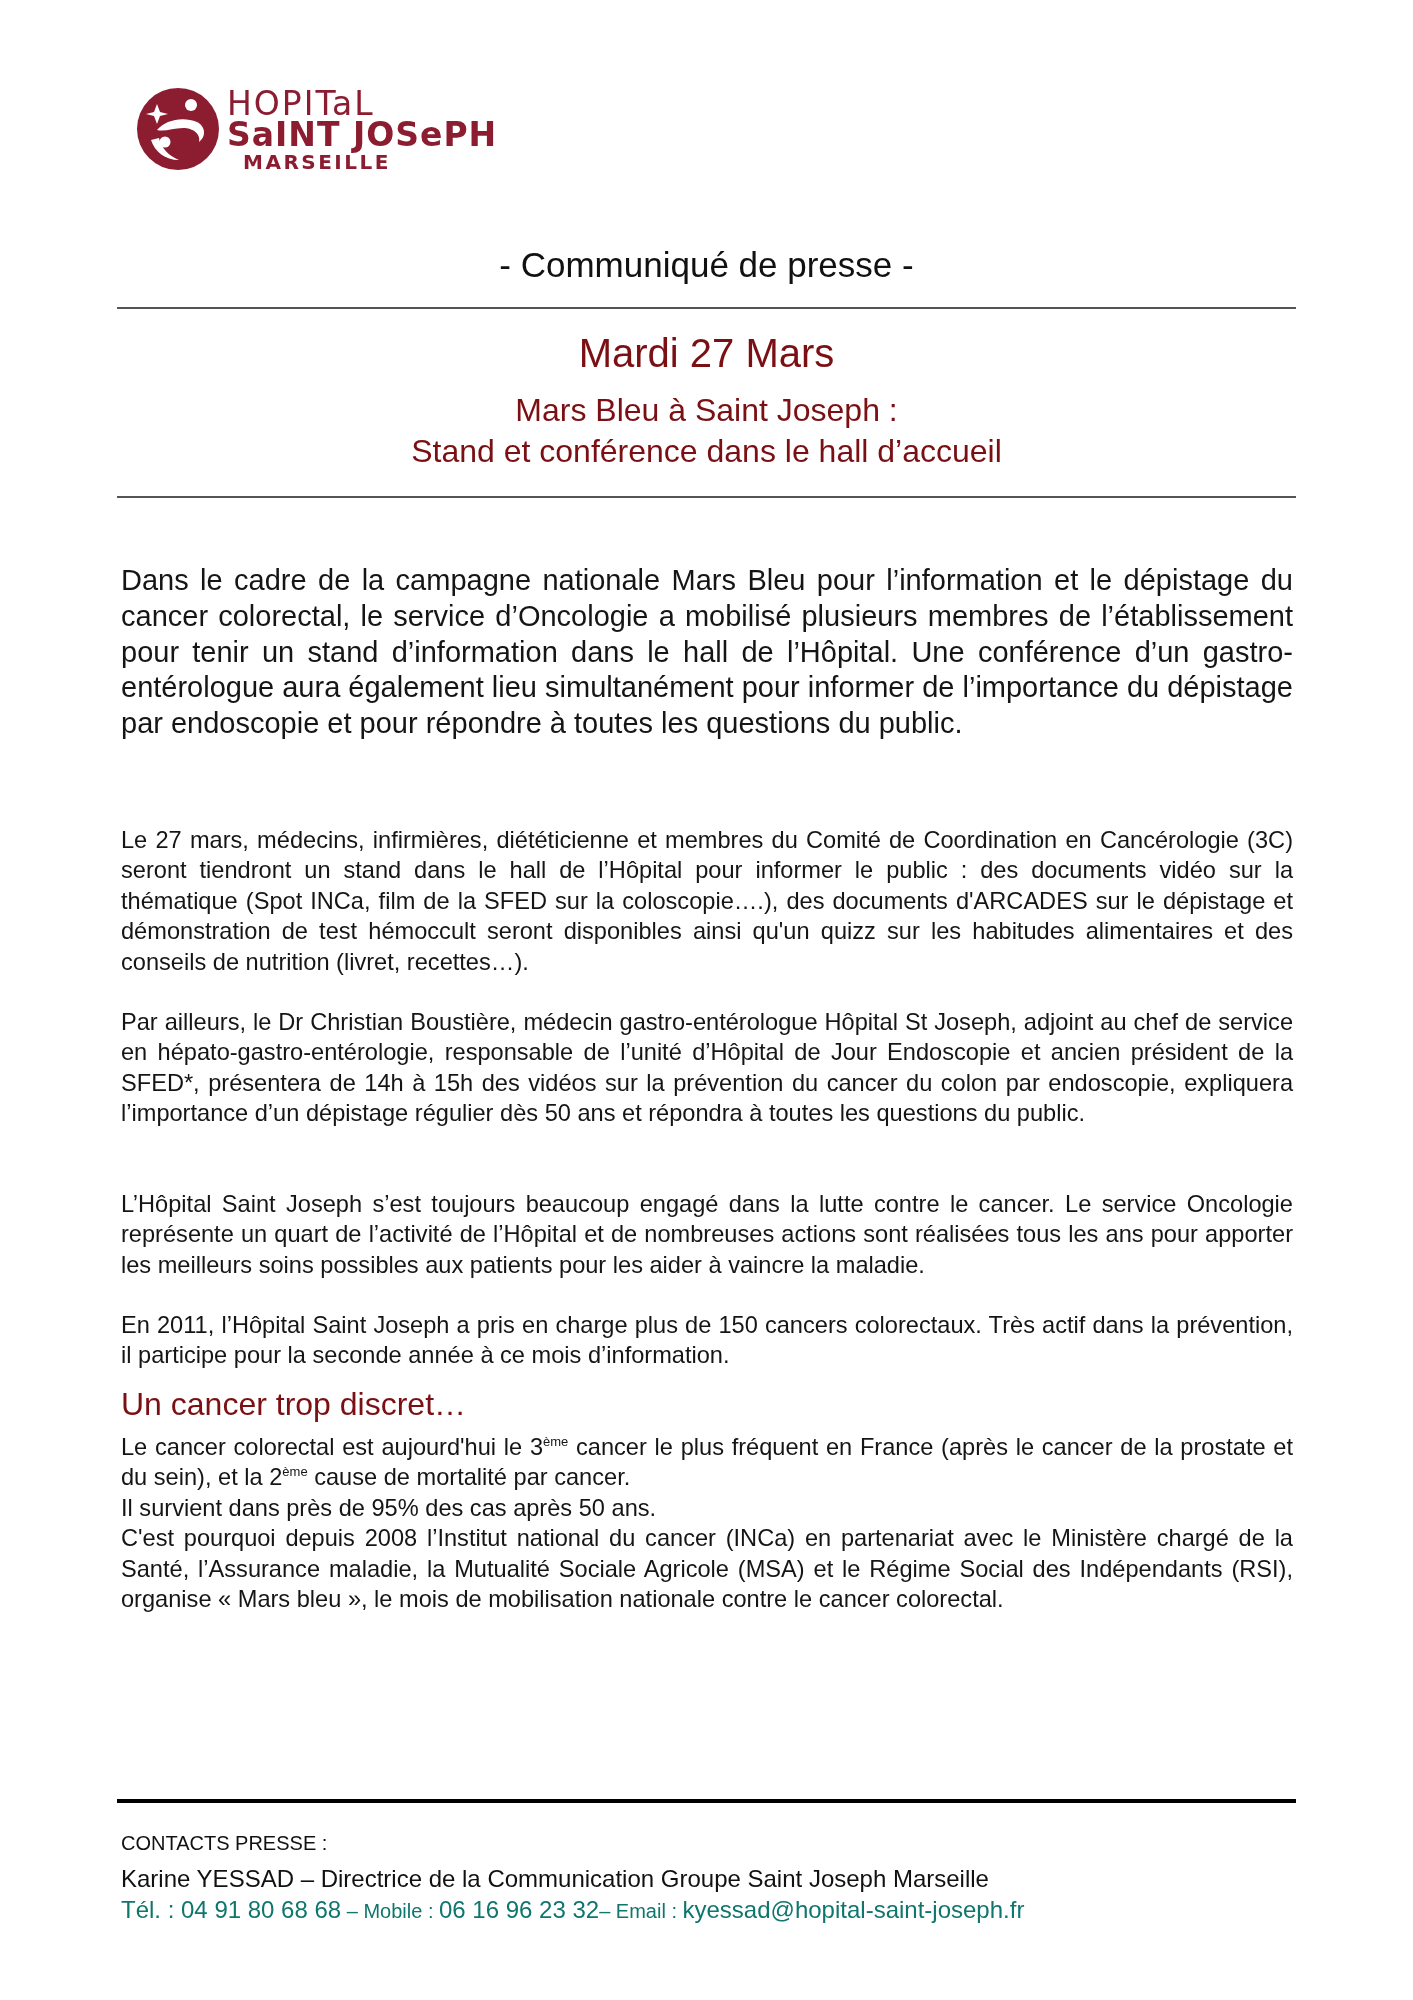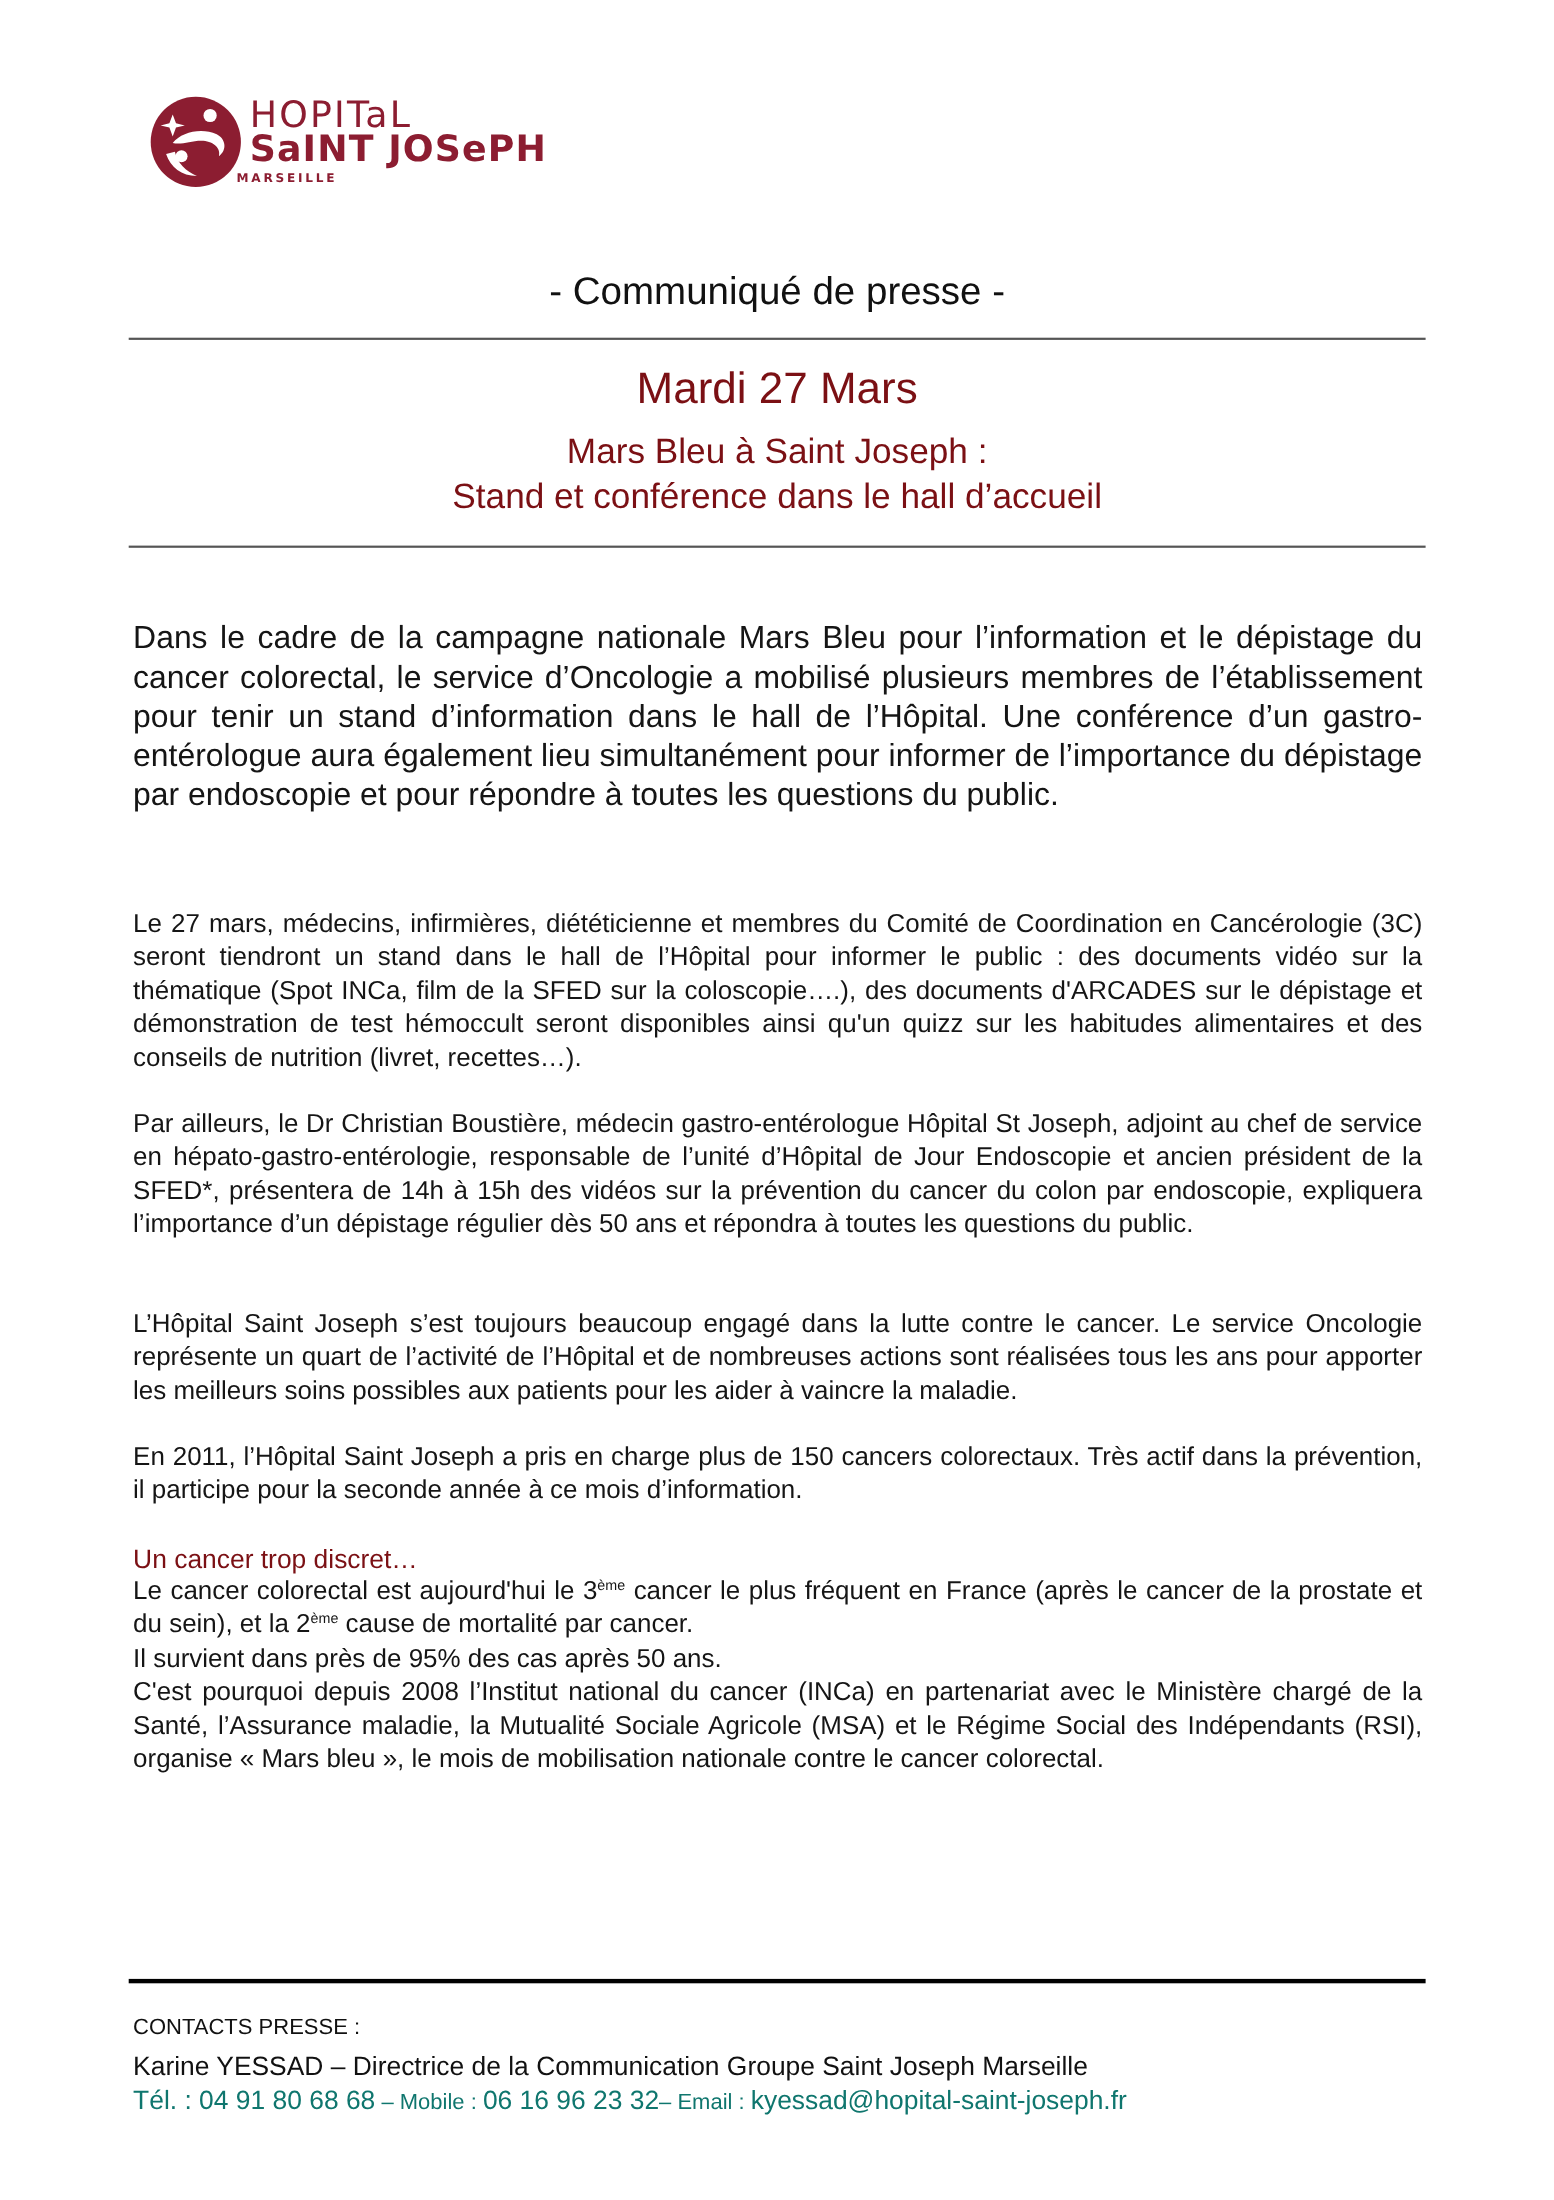--- a/index.html
+++ b/index.html
@@ -5,40 +5,40 @@
   html, body { margin: 0; padding: 0; background: #ffffff; }
   body { width: 1413px; height: 2000px; position: relative; overflow: hidden;
          font-family: "Liberation Sans", sans-serif; color: #111; }
   .abs { position: absolute; }
 
   
   #logo { left: 135px; top: 86px; width: 370px; height: 90px; }
   #logo svg { position: absolute; left: 0; top: 0; }
   .logo-l1 { position: absolute; left: 92px; top: 0px; font-size: 33px; letter-spacing: 2px; color: #8c1d31; font-family: "DejaVu Sans", sans-serif; line-height: 36px; }
   .logo-l2 { position: absolute; left: 92px; top: 31px; font-size: 33px; font-weight: bold; letter-spacing: 1px; color: #8c1d31; font-family: "DejaVu Sans", sans-serif; line-height: 36px; }
-  .logo-l3 { position: absolute; left: 80px; top: 68px; font-size: 11px; font-weight: bold; letter-spacing: 2.5px; color: #8c1d31; font-family: "DejaVu Sans", sans-serif; line-height: 16px; }
+  .logo-l3 { position: absolute; left: 108px; top: 68px; font-size: 20px; font-weight: bold; letter-spacing: 2.5px; color: #8c1d31; font-family: "DejaVu Sans", sans-serif; line-height: 16px; }
 
   .center { left: 117px; width: 1179px; text-align: center; }
   #doc-type { top: 244px; font-size: 35px; color: #111; line-height: 42px; }
   .rule { left: 117px; width: 1179px; height: 2px; background: #555; }
   #rule1 { top: 307px; }
   #rule2 { top: 496px; }
   .red { color: #7b1014; }
   #date { top: 334px; font-size: 40px; line-height: 38px; }
   #title1 { top: 390px; font-size: 32px; line-height: 40px; }
   #title2 { top: 431px; font-size: 32px; line-height: 40px; }
 
   .para { left: 121px; width: 1172px; text-align: justify; text-align-last: left; }
   #intro { top: 563px; font-size: 29px; line-height: 35.8px; color: #151515; }
   .body-p { font-size: 23.6px; line-height: 30.4px; color: #151515; margin-top: 12px; }
   #p2 { top: 813px; }
   #p3 { top: 995px; }
   #p4 { top: 1177px; }
   #p5 { top: 1298px; }
-  #sec-head { top: 1389px; left: 121px; font-size: 24px; line-height: 30px; margin-top: 14px; }
+  #sec-head { top: 1389px; left: 121px; font-size: 32px; line-height: 30px; }
   #p6 { top: 1420px; }
   .line { display: block; }
   sup { font-size: 13px; line-height: 0; vertical-align: 9px; }
 
   #foot-rule { left: 117px; width: 1179px; top: 1799px; height: 4px; background: #000; }
   #contacts-label { left: 121px; top: 1831px; font-size: 20px; line-height: 24px; color: #111; }
   #contact-name { left: 121px; top: 1865px; font-size: 24px; line-height: 28px; color: #111; }
   #contact-line { left: 121px; top: 1896px; font-size: 24px; line-height: 28px; color: #0f766e; }
   .small { font-size: 20px; }
 </style>

